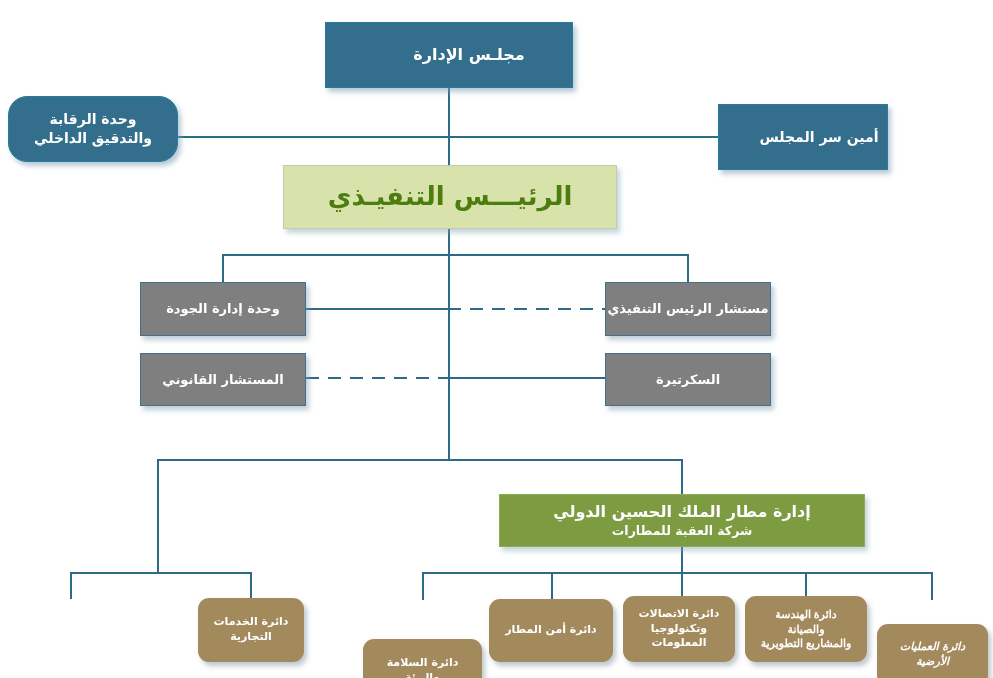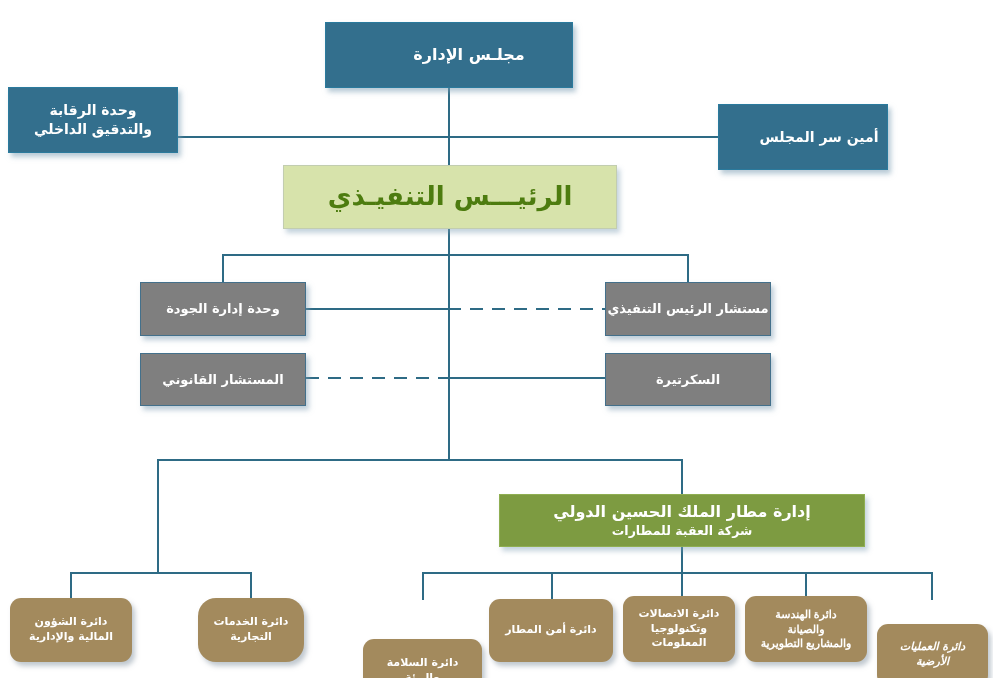--- a/index.html
+++ b/index.html
@@ -13,36 +13,36 @@
   .dash{position:absolute;height:2px;z-index:1;background:repeating-linear-gradient(to right,var(--line,#2e6b85) 0 13px,transparent 13px 22px);}
 
   
   .node{position:absolute;z-index:2;display:flex;flex-direction:column;align-items:center;justify-content:center;
         text-align:center;direction:rtl;box-sizing:border-box;line-height:1.35;}
   .teal{background:var(--teal,#336f8d);border:1px solid #2a7a9d;color:#ffffff;
         box-shadow:3px 4px 5px rgba(125,158,180,.55);}
   .grayb{background:var(--gray,#7f7f7f);border:1px solid #43708b;color:#ffffff;font-size:13px;font-weight:600;
         box-shadow:3px 4px 5px rgba(125,158,180,.5);}
   .board{left:325px;top:22px;width:248px;height:66px;font-size:16px;font-weight:600;padding-left:40px;}
-  .audit{left:8px;top:87px;width:170px;height:66px;font-size:14px;font-weight:700;}
+  .audit{left:8px;top:96px;width:170px;height:66px;font-size:14px;font-weight:700;border-radius:19px;}
   .bsec{left:718px;top:104px;width:170px;height:66px;font-size:14px;font-weight:700;padding-left:32px;}
   .ceo{left:283px;top:165px;width:334px;height:64px;background:var(--ceo,#d7e3ab);border:1px solid #c2cdb0;
        color:#4d7c0f;font-size:26px;font-weight:700;box-shadow:3px 4px 5px rgba(125,158,180,.45);}
   .quality{left:140px;top:282px;width:166px;height:54px;}
   .advisor{left:605px;top:282px;width:166px;height:54px;}
   .legal{left:140px;top:353px;width:166px;height:53px;}
   .sec{left:605px;top:353px;width:166px;height:53px;}
   .airport{left:499px;top:494px;width:366px;height:53px;background:var(--green,#7d9b41);border:1px solid #8fae52;
        color:#ffffff;box-shadow:3px 4px 5px rgba(125,158,180,.45);}
   .airport .l1{font-size:16px;font-weight:700;}
   .airport .l2{font-size:12.5px;font-weight:600;}
   .dep{background:var(--tan,#a38a5d);border-radius:11px;color:#ffffff;font-size:11px;font-weight:700;
        box-shadow:3px 4px 5px rgba(130,145,160,.5);padding:2px 4px;}
   .d1{left:10px;top:598px;width:122px;height:64px;}
-  .d2{left:198px;top:598px;width:106px;height:64px;border-radius:18px;}
+  .d2{left:198px;top:598px;width:106px;height:64px;}
   .d3{left:363px;top:599px;width:119px;height:63px;margin-top:40px;}
   .d4{left:489px;top:599px;width:124px;height:63px;}
   .d5{left:623px;top:596px;width:112px;height:66px;}
   .d6{left:745px;top:596px;width:122px;height:66px;font-family:Liberation Serif, serif;}
   .d7{left:877px;top:624px;width:111px;height:62px;font-style:italic;}
 </style>
 </head>
 <body>
 
 <div class="canvas">
@@ -101,24 +101,20 @@
 
   <div class="node grayb sec">
     <span>السكرتيرة</span>
   </div>
 
   <div class="node airport">
     <span class="l1">إدارة مطار الملك الحسين الدولي</span>
     <span class="l2">شركة العقبة للمطارات</span>
   </div>
 
-  <div class="node dep d1">
-    <span>دائرة الشؤون</span>
-    <span>المالية والإدارية</span>
-  </div>
 
   <div class="node dep d2">
     <span>دائرة الخدمات</span>
     <span>التجارية</span>
   </div>
 
   <div class="node dep d3">
     <span>دائرة السلامة</span>
     <span>والبيئة</span>
   </div>

